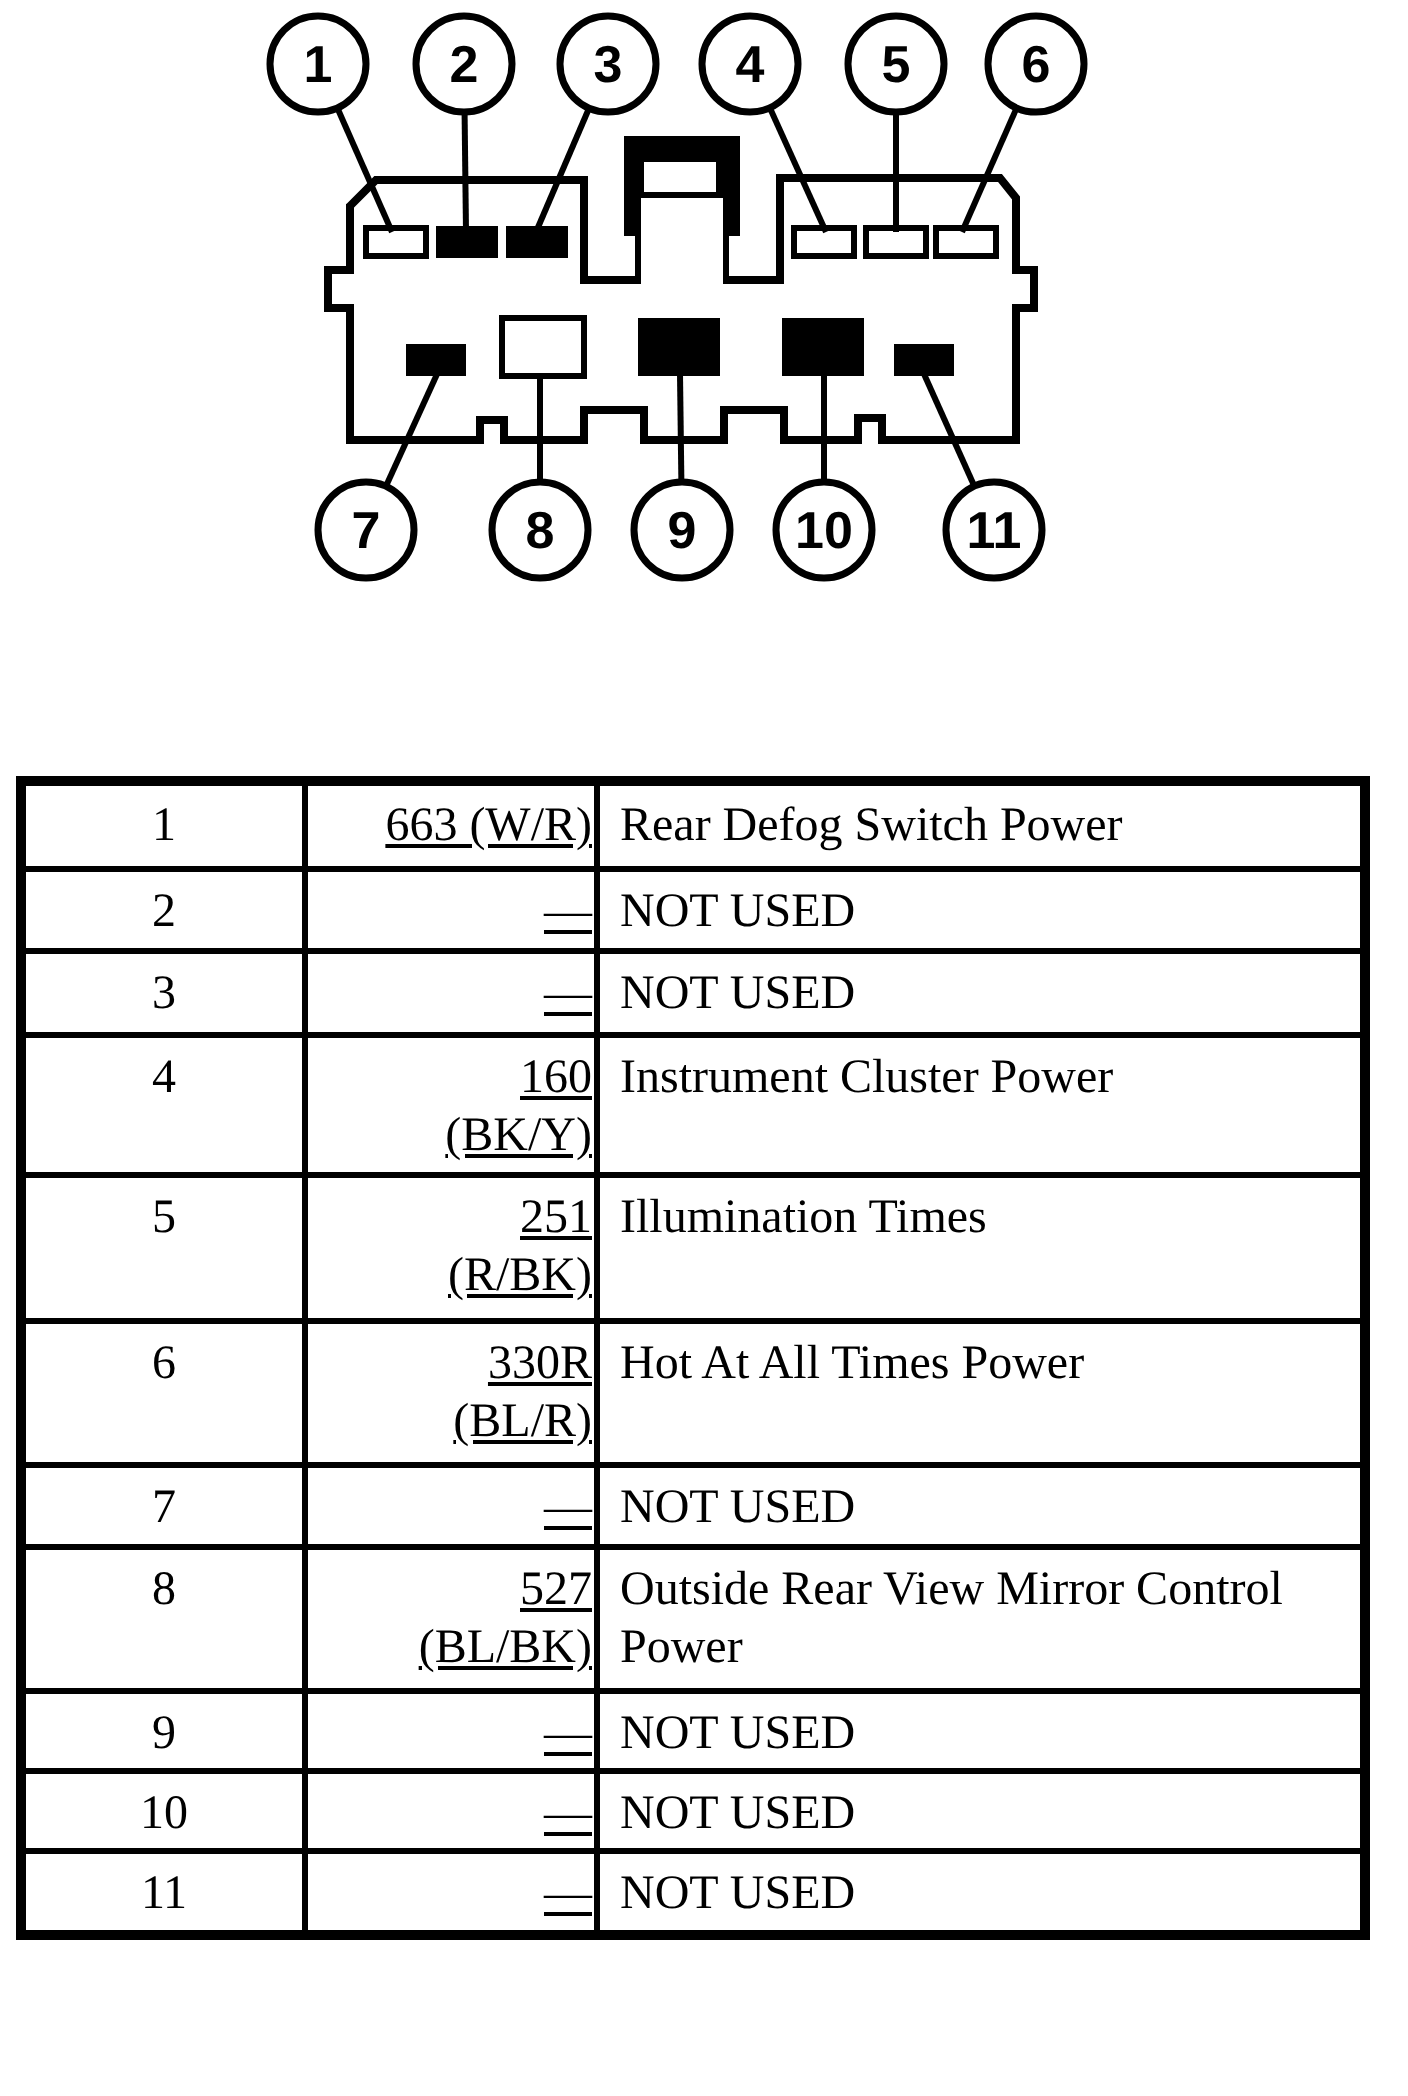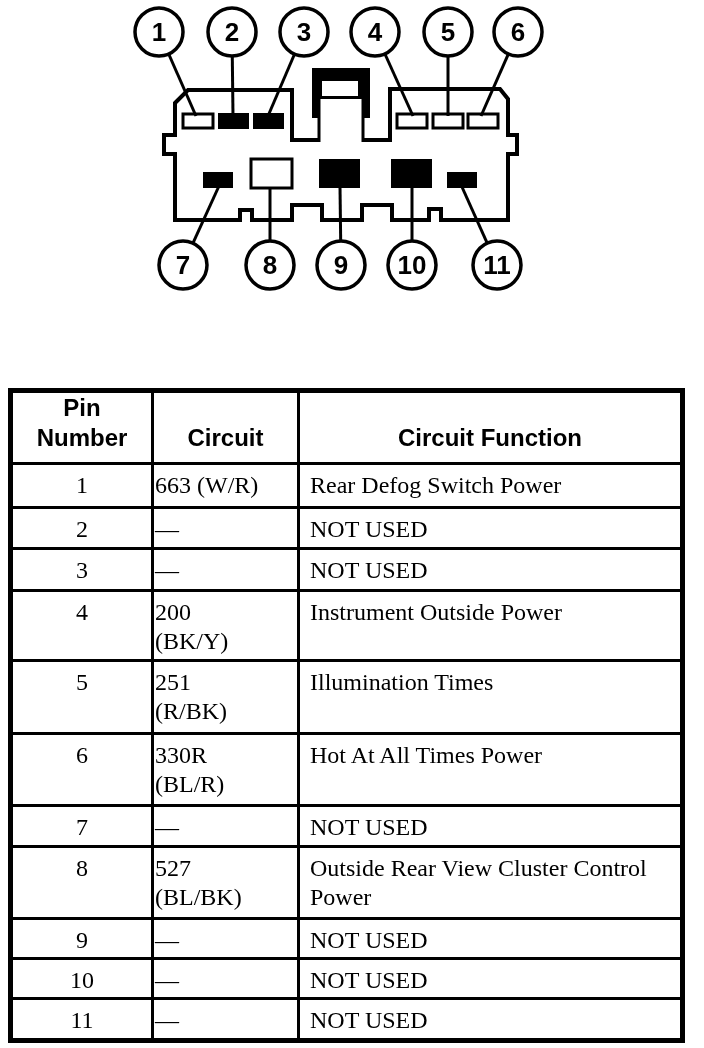--- a/index.html
+++ b/index.html
@@ -62,21 +62,22 @@
     font-size: 24px;
     line-height: 1.22;
     vertical-align: top;
     padding-top: 6px;
     white-space: pre-line;
   }
   td.cell-pin {
     text-align: center;
   }
   td.cell-circuit {
-    text-align: left;
+    text-align: right;
+    text-decoration: underline;
   }
   td.cell-func {
     text-align: left;
     padding-left: 10px;
     padding-right: 6px;
   }
 </style>
 </head>
 <body>
 
@@ -152,46 +153,40 @@
   <span class="callout-label" style="left:388px; top:241px;">10</span>
   <span class="callout-label" style="left:473px; top:241px;">11</span>
 
   <table class="pin-table">
     <colgroup>
       <col style="width:142px;">
       <col style="width:146px;">
       <col style="width:384px;">
     </colgroup>
     <tbody>
-        <tr style="height:73px;">
-      <th>Pin
-Number</th>
-      <th>Circuit</th>
-      <th>Circuit Function</th>
-    </tr>
     <tr style="height:44px;">
       <td class="cell-pin">1</td>
       <td class="cell-circuit">663 (W/R)</td>
       <td class="cell-func">Rear Defog Switch Power</td>
     </tr>
     <tr style="height:41px;">
       <td class="cell-pin">2</td>
       <td class="cell-circuit">—</td>
       <td class="cell-func">NOT USED</td>
     </tr>
     <tr style="height:42px;">
       <td class="cell-pin">3</td>
       <td class="cell-circuit">—</td>
       <td class="cell-func">NOT USED</td>
     </tr>
     <tr style="height:70px;">
       <td class="cell-pin">4</td>
-      <td class="cell-circuit">200
+      <td class="cell-circuit">160
 (BK/Y)</td>
-      <td class="cell-func">Instrument Outside Power</td>
+      <td class="cell-func">Instrument Cluster Power</td>
     </tr>
     <tr style="height:73px;">
       <td class="cell-pin">5</td>
       <td class="cell-circuit">251
 (R/BK)</td>
       <td class="cell-func">Illumination Times</td>
     </tr>
     <tr style="height:72px;">
       <td class="cell-pin">6</td>
       <td class="cell-circuit">330R
@@ -200,21 +195,21 @@
     </tr>
     <tr style="height:41px;">
       <td class="cell-pin">7</td>
       <td class="cell-circuit">—</td>
       <td class="cell-func">NOT USED</td>
     </tr>
     <tr style="height:72px;">
       <td class="cell-pin">8</td>
       <td class="cell-circuit">527
 (BL/BK)</td>
-      <td class="cell-func">Outside Rear View Cluster Control Power</td>
+      <td class="cell-func">Outside Rear View Mirror Control Power</td>
     </tr>
     <tr style="height:40px;">
       <td class="cell-pin">9</td>
       <td class="cell-circuit">—</td>
       <td class="cell-func">NOT USED</td>
     </tr>
     <tr style="height:40px;">
       <td class="cell-pin">10</td>
       <td class="cell-circuit">—</td>
       <td class="cell-func">NOT USED</td>

